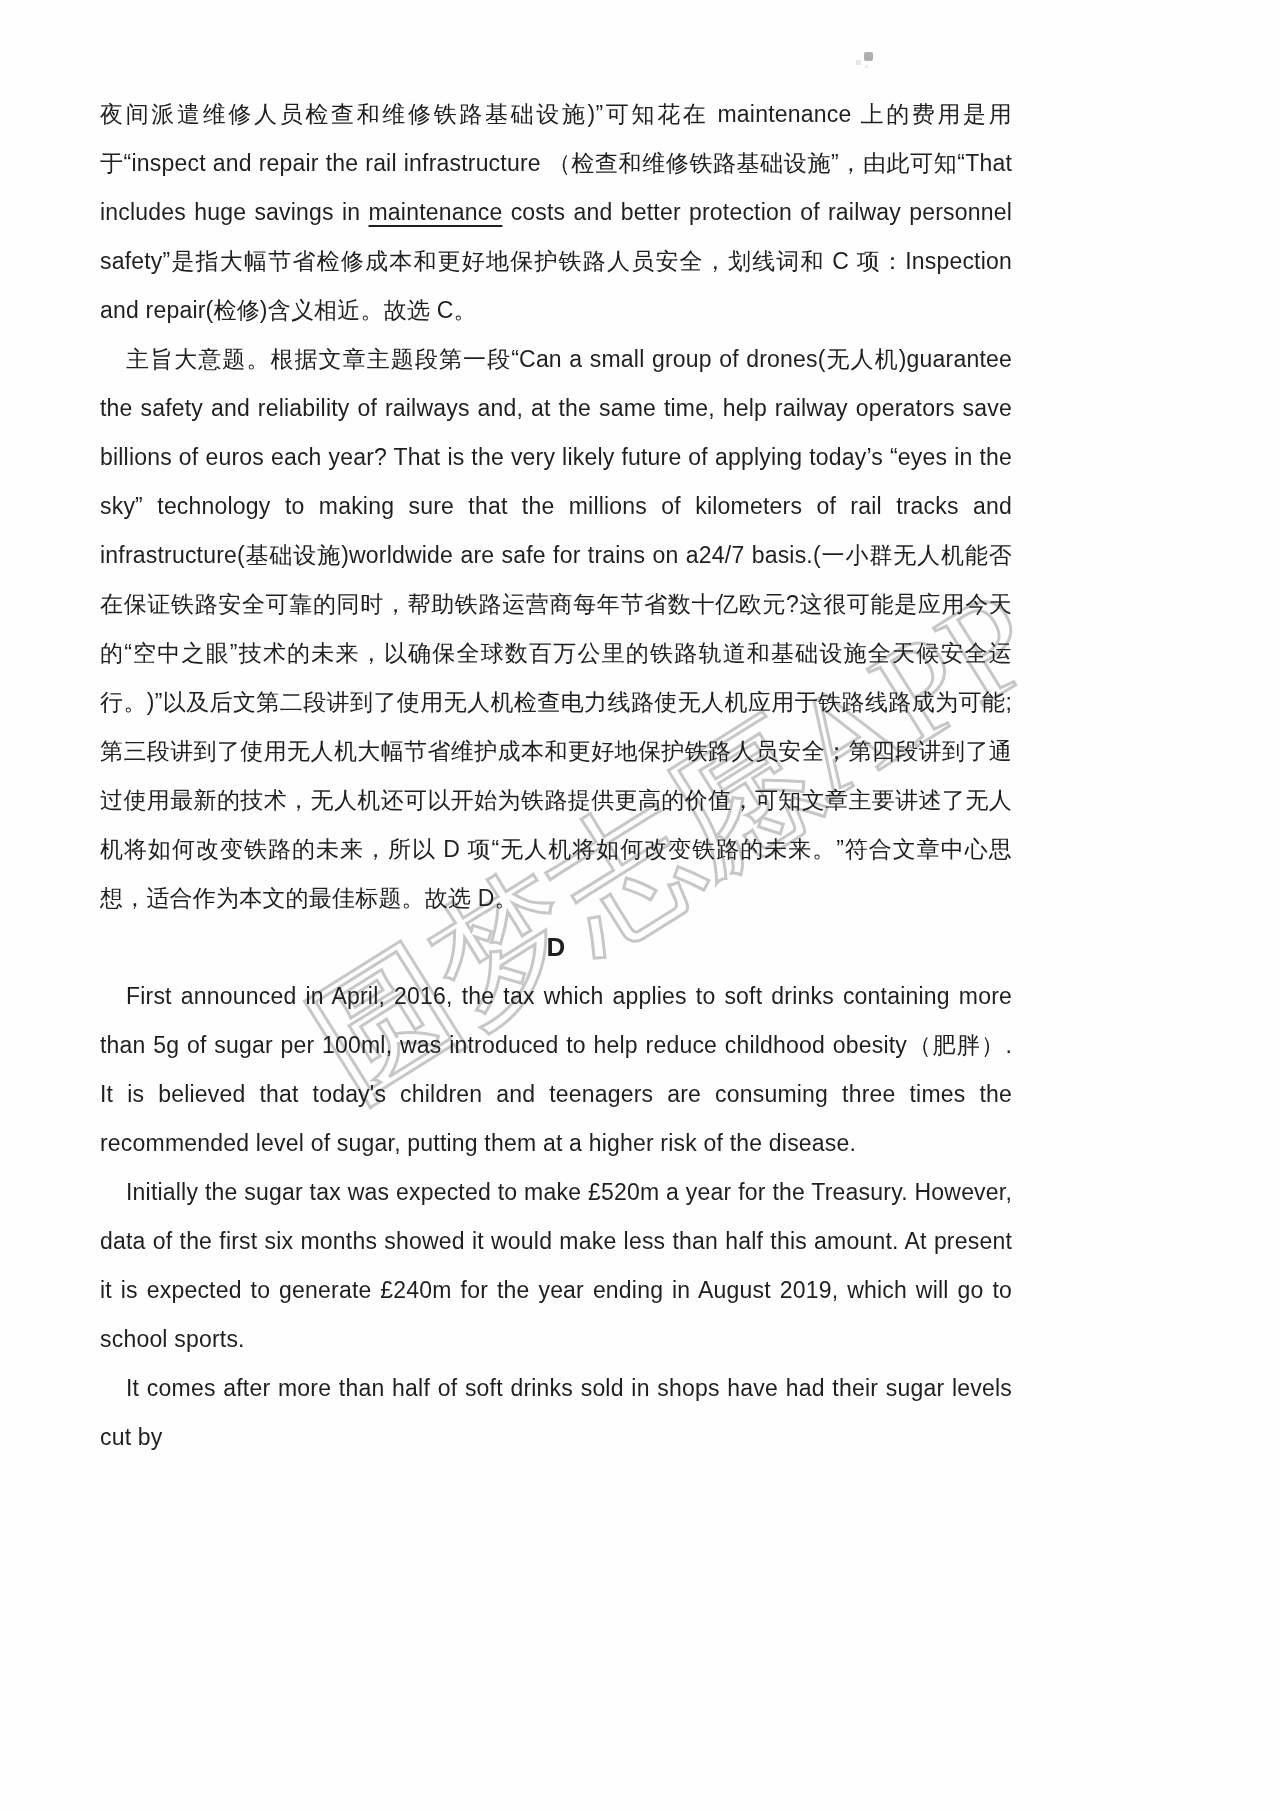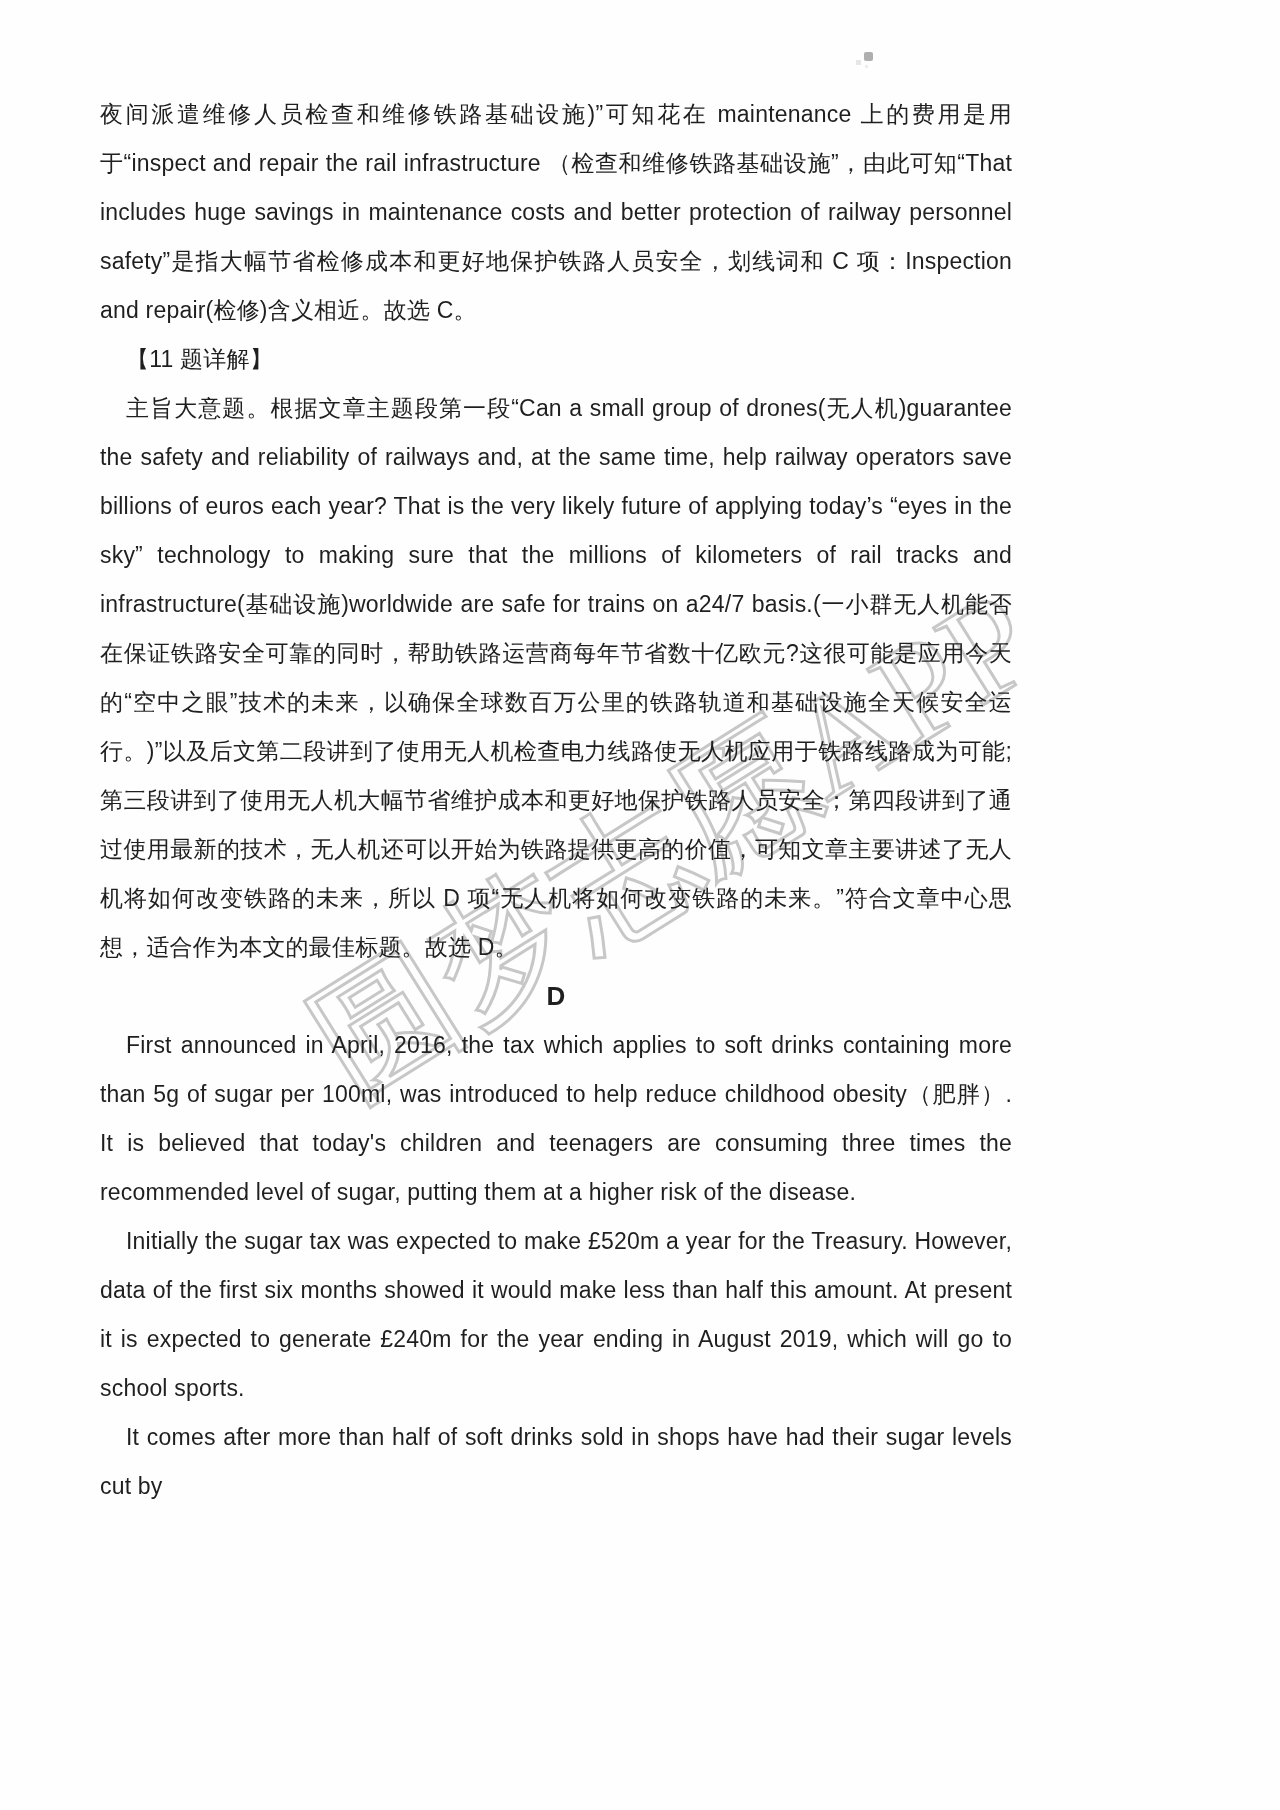--- a/index.html
+++ b/index.html
@@ -34,20 +34,21 @@
     margin: 0;
     padding: 0;
   }
   .indent {
     text-indent: 26px;
   }
   .no-indent {
     text-indent: 0;
   }
   .underline {
+    text-decoration: underline;
     text-underline-offset: 5px;
   }
   .section-label {
     margin: 0;
     padding: 0;
     text-align: center;
     font-size: 26px;
     font-weight: bold;
     line-height: 49px;
     text-indent: 0;
@@ -87,21 +88,20 @@
   <div class="watermark">圆梦志愿APP</div>
 
   <div class="scan-artifact"></div>
 
   <div class="content">
 
     <p class="para no-indent"><span>夜间派遣维修人员检查和维修铁路基础设施)”可知花在 maintenance 上的费用是用于“inspect and repair the rail infrastructure （检查和维修铁路基础设施”，由此可知“That includes huge savings in </span><span class="underline">maintenance</span><span> costs and better protection of railway personnel safety”是指大幅节省检修成本和更好地保护铁路人员安全，划线词和 C 项：Inspection and repair(检修)含义相近。故选 C。</span></p>
 
 
 
-    <p class="para indent">【11 题详解】</p>
 
     <p class="para indent">主旨大意题。根据文章主题段第一段“Can a small group of drones(无人机)guarantee the safety and reliability of railways and, at the same time, help railway operators save billions of euros each year? That is the very likely future of applying today’s “eyes in the sky” technology to making sure that the millions of kilometers of rail tracks and infrastructure(基础设施)worldwide are safe for trains on a24/7 basis.(一小群无人机能否在保证铁路安全可靠的同时，帮助铁路运营商每年节省数十亿欧元?这很可能是应用今天的“空中之眼”技术的未来，以确保全球数百万公里的铁路轨道和基础设施全天候安全运行。)”以及后文第二段讲到了使用无人机检查电力线路使无人机应用于铁路线路成为可能;第三段讲到了使用无人机大幅节省维护成本和更好地保护铁路人员安全；第四段讲到了通过使用最新的技术，无人机还可以开始为铁路提供更高的价值，可知文章主要讲述了无人机将如何改变铁路的未来，所以 D 项“无人机将如何改变铁路的未来。”符合文章中心思想，适合作为本文的最佳标题。故选 D。</p>
 
     <p class="section-label">D</p>
 
 
     <p class="para indent">First announced in April, 2016, the tax which applies to soft drinks containing more than 5g of sugar per 100ml, was introduced to help reduce childhood obesity（肥胖）. It is believed that today's children and teenagers are consuming three times the recommended level of sugar, putting them at a higher risk of the disease.</p>
 
     <p class="para indent">Initially the sugar tax was expected to make £520m a year for the Treasury. However, data of the first six months showed it would make less than half this amount. At present it is expected to generate £240m for the year ending in August 2019, which will go to school sports.</p>
 

